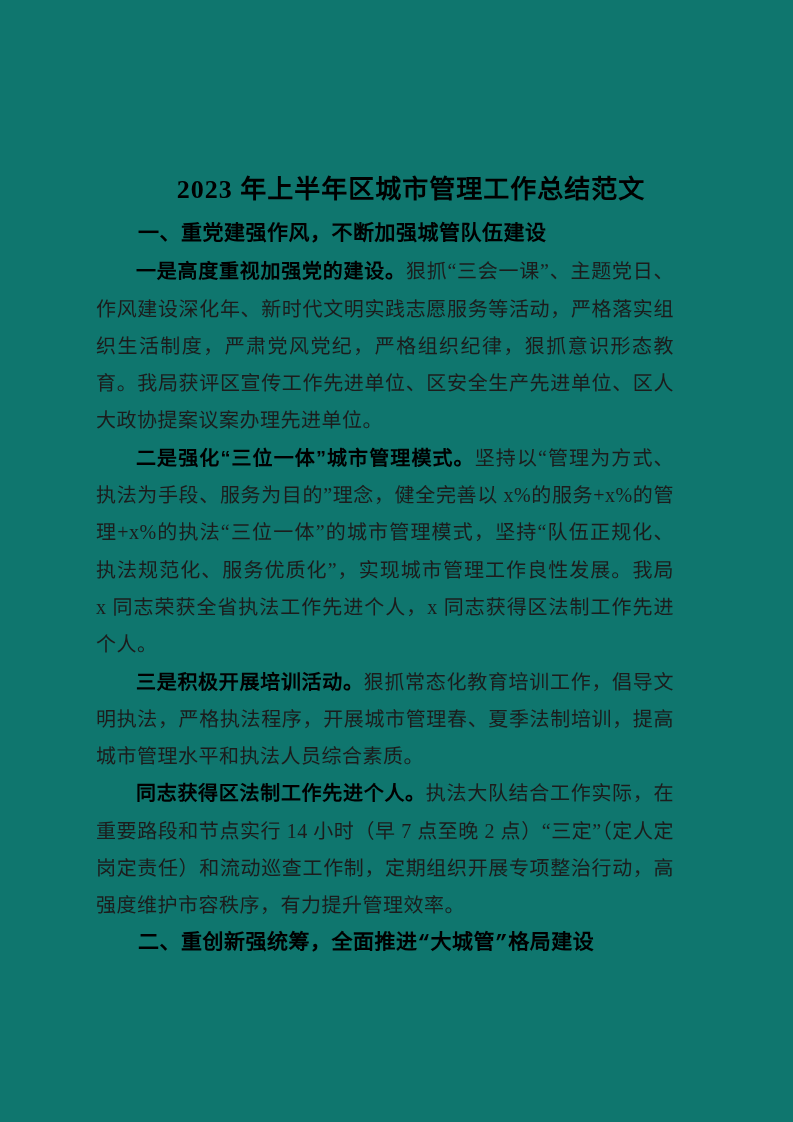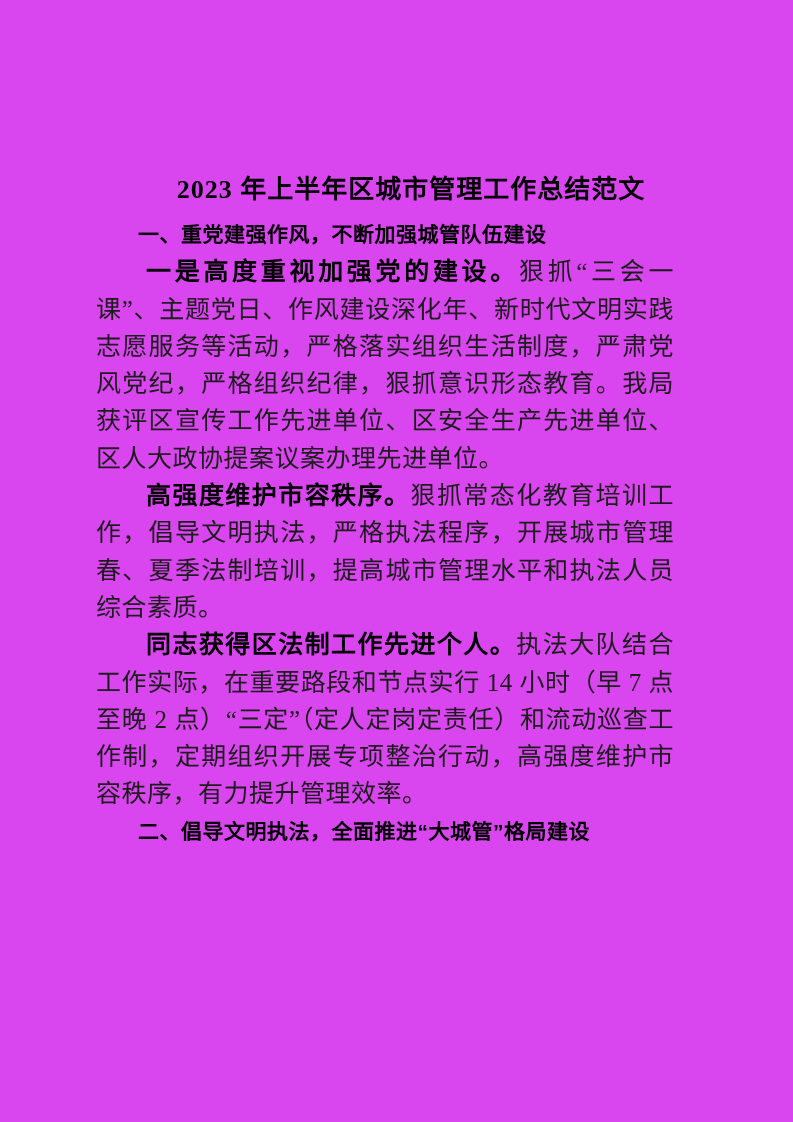--- a/index.html
+++ b/index.html
@@ -4,21 +4,21 @@
 <style>
   html, body {
     margin: 0;
     padding: 0;
     background: #ffffff;
   }
   .page {
     position: relative;
     width: 793px;
     height: 1122px;
-    background: #d946ef;
+    background: #0f766e;
     box-sizing: border-box;
     padding: 168px 119px 0 96px; 
     overflow: hidden;
     color: #000000;
     font-family: "Liberation Serif", "DejaVu Serif", serif;
   }
   .doc-title {
     margin: 0 0 4px 0;
     font-size: 26px;
     line-height: 44px;
@@ -26,27 +26,27 @@
     text-align: center;
     text-indent: 52px; 
     letter-spacing: 1px;
     white-space: nowrap;
   }
   .heading {
     margin: 0;
     font-size: 21px;
     line-height: 37.3px;
     font-weight: bold;
-    font-family: Liberation Sans, sans-serif;
+    font-family: Liberation Mono, monospace;
     text-indent: 2em;
     letter-spacing: 0.5px;
   }
   .para {
     margin: 0;
-    font-size: 25px;
+    font-size: 20px;
     line-height: 37.3px;
     text-indent: 2em;
     text-align: justify;
     word-break: break-all;
     letter-spacing: 0.5px;
     color: #1c1c1c;
   }
   .para .lead {
     font-weight: bold;
     font-family: "Liberation Sans", "DejaVu Sans", sans-serif;
@@ -57,20 +57,21 @@
 <body>
 
 <div class="page">
 
   <h1 class="doc-title">2023 年上半年区城市管理工作总结范文</h1>
 
   <p class="heading">一、重党建强作风，不断加强城管队伍建设</p>
 
   <p class="para"><b class="lead">一是高度重视加强党的建设。</b><span>狠抓“三会一课”、主题党日、作风建设深化年、新时代文明实践志愿服务等活动，严格落实组织生活制度，严肃党风党纪，严格组织纪律，狠抓意识形态教育。我局获评区宣传工作先进单位、区安全生产先进单位、区人大政协提案议案办理先进单位。</span></p>
 
+  <p class="para"><b class="lead">二是强化“三位一体”城市管理模式。</b><span>坚持以“管理为方式、执法为手段、服务为目的”理念，健全完善以 x%的服务+x%的管理+x%的执法“三位一体”的城市管理模式，坚持“队伍正规化、执法规范化、服务优质化”，实现城市管理工作良性发展。我局 x 同志荣获全省执法工作先进个人，x 同志获得区法制工作先进个人。</span></p>
 
-  <p class="para"><b class="lead">高强度维护市容秩序。</b><span>狠抓常态化教育培训工作，倡导文明执法，严格执法程序，开展城市管理春、夏季法制培训，提高城市管理水平和执法人员综合素质。</span></p>
+  <p class="para"><b class="lead">三是积极开展培训活动。</b><span>狠抓常态化教育培训工作，倡导文明执法，严格执法程序，开展城市管理春、夏季法制培训，提高城市管理水平和执法人员综合素质。</span></p>
 
   <p class="para"><b class="lead">同志获得区法制工作先进个人。</b><span>执法大队结合工作实际，在重要路段和节点实行 14 小时（早 7 点至晚 2 点）“三定”（定人定岗定责任）和流动巡查工作制，定期组织开展专项整治行动，高强度维护市容秩序，有力提升管理效率。</span></p>
 
-  <p class="heading">二、倡导文明执法，全面推进“大城管”格局建设</p>
+  <p class="heading">二、重创新强统筹，全面推进“大城管”格局建设</p>
 
 </div>
 
 </body></html>

